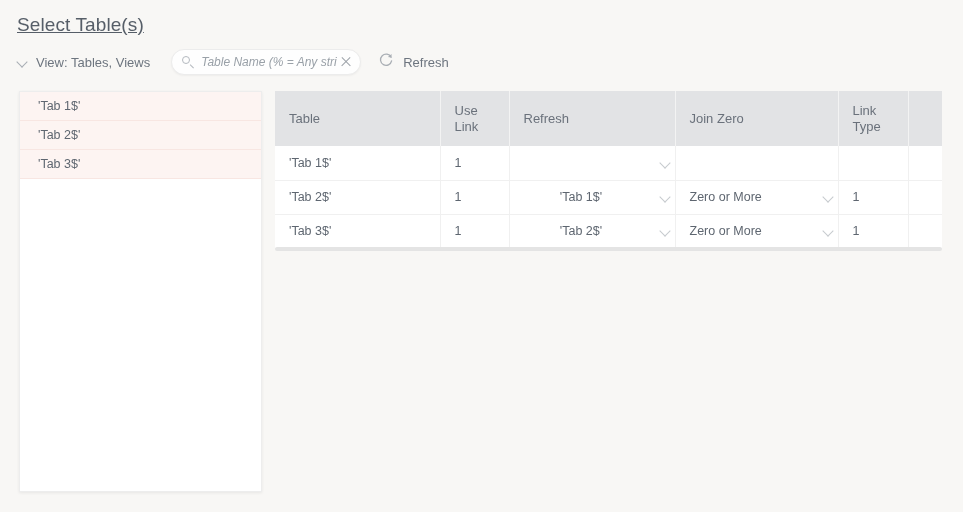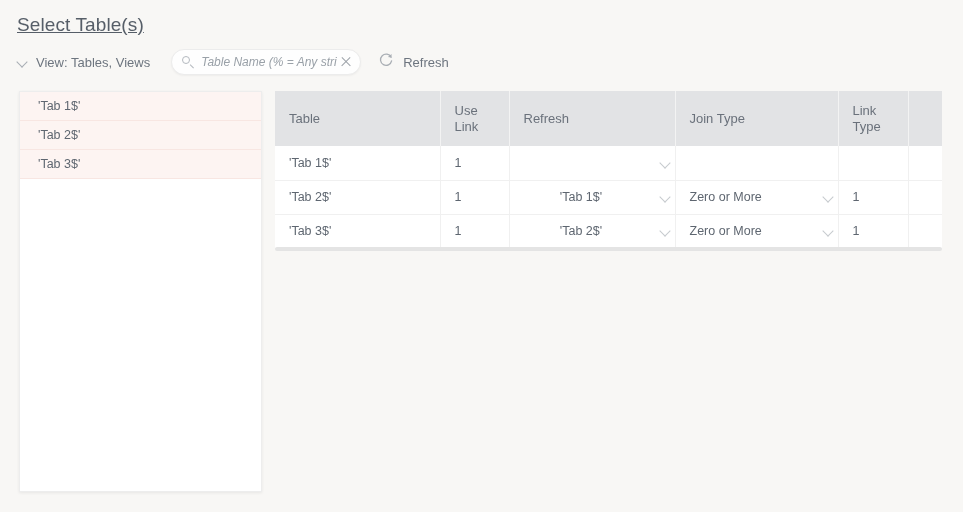--- a/index.html
+++ b/index.html
@@ -309,21 +309,21 @@
       <col style="width:166px">
       <col style="width:163px">
       <col style="width:70px">
       <col style="width:34px">
     </colgroup>
     <thead>
       <tr>
         <th>Table</th>
         <th class="wrap">Use Link</th>
         <th>Refresh</th>
-        <th>Join Type</th>
+        <th>Join Zero</th>
         <th class="wrap">Link Type</th>
         <th></th>
       </tr>
     </thead>
     <tbody>
       <tr>
         <td>'Tab 1$'</td>
         <td>1</td>
         <td style="padding-left:0">
           <div class="cell-select">

